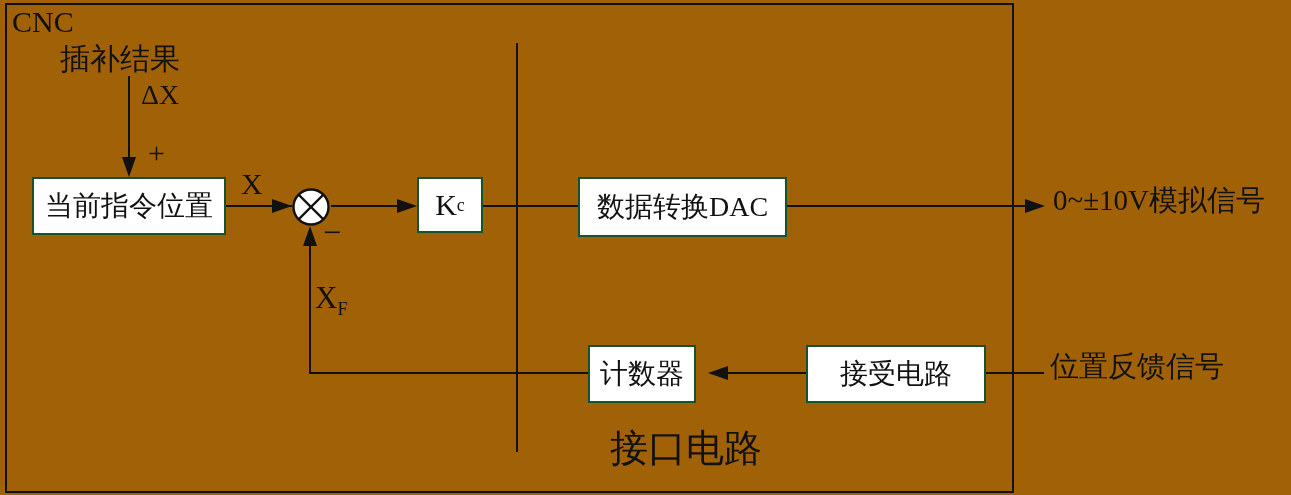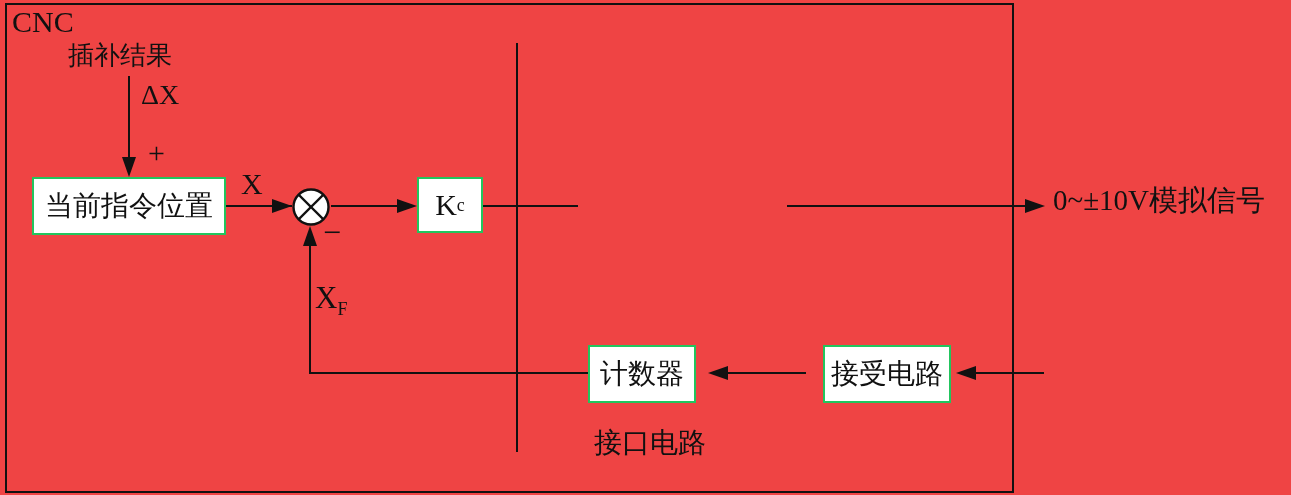--- a/index.html
+++ b/index.html
@@ -3,21 +3,21 @@
 <meta charset="utf-8">
 <style>
   * { margin: 0; padding: 0; box-sizing: border-box; }
   html, body { background: #ffffff; }
   body { font-family: "Liberation Serif", "DejaVu Serif", serif; color: #111; }
 
   .canvas {
     position: relative;
     width: 1291px;
     height: 495px;
-    background: #ef4444;
+    background: #a16207;
     overflow: hidden;
   }
 
   
   .cnc-frame {
     position: absolute;
     left: 5px; top: 3px;
     width: 1009px; height: 490px;
     border: 2px solid #111;
     background: transparent;
@@ -26,21 +26,21 @@
   .txt {
     position: absolute;
     white-space: nowrap;
     font-size: 29px;
     line-height: 1.1;
     color: #111;
   }
 
   .box {
     position: absolute;
-    border: 2px solid #22c55e;
+    border: 2px solid #14532d;
     background: #fff;
     display: flex;
     align-items: center;
     justify-content: center;
     font-size: 28px;
     white-space: nowrap;
     z-index: 3;
   }
 
   .line { position: absolute; background: #111; z-index: 1; }
@@ -58,21 +58,21 @@
 </head>
 <body>
 
 <div class="canvas">
 
   <div class="cnc-frame"></div>
   <div class="txt" style="left:12px; top:5px; font-size:30px;">CNC</div>
 
   <div class="line" style="left:516px; top:43px; width:2px; height:409px;"></div>
 
-  <div class="txt" style="left:68px; top:42px; font-size:26px;">插补结果</div>
+  <div class="txt" style="left:60px; top:42px; font-size:30px;">插补结果</div>
   <div class="line" style="left:128px; top:76px; width:2px; height:84px;"></div>
   <div class="arrow down" style="left:122px; top:157px;"></div>
   <div class="txt" style="left:141px; top:80px; font-size:28px;">ΔX</div>
   <div class="txt" style="left:148px; top:136px; font-size:30px;">+</div>
 
   <div class="box" style="left:32px; top:177px; width:194px; height:58px;">当前指令位置</div>
 
   <div class="line" style="left:226px; top:205px; width:66px; height:2px;"></div>
   <div class="arrow right" style="left:272px; top:199px;"></div>
   <div class="txt" style="left:241px; top:167px; font-size:30px;">X</div>
@@ -87,37 +87,39 @@
   <div class="line" style="left:331px; top:205px; width:68px; height:2px;"></div>
   <div class="arrow right" style="left:397px; top:199px;"></div>
 
   <div class="box" style="left:417px; top:177px; width:66px; height:56px;">
     <span style="font-size:30px;">K</span>
       <sub class="small">c</sub>
   </div>
 
   <div class="line" style="left:483px; top:205px; width:95px; height:2px;"></div>
 
+  <div class="box" style="left:578px; top:177px; width:209px; height:60px;">数据转换DAC</div>
 
   <div class="line" style="left:787px; top:205px; width:240px; height:2px;"></div>
   <div class="arrow right" style="left:1025px; top:199px;"></div>
   <div class="txt" style="left:1053px; top:185px;">0~±10V模拟信号</div>
 
+  <div class="txt" style="left:1050px; top:351px;">位置反馈信号</div>
   <div class="line" style="left:976px; top:372px; width:68px; height:2px;"></div>
   <div class="arrow left" style="left:956px; top:366px;"></div>
 
-  <div class="box" style="left:806px; top:345px; width:128px; height:58px;margin-left:17px;">接受电路</div>
+  <div class="box" style="left:806px; top:345px; width:180px; height:58px;">接受电路</div>
 
   <div class="line" style="left:726px; top:372px; width:80px; height:2px;"></div>
   <div class="arrow left" style="left:708px; top:366px;"></div>
 
   <div class="box" style="left:588px; top:345px; width:108px; height:58px;">计数器</div>
 
   <div class="line" style="left:309px; top:372px; width:279px; height:2px;"></div>
   <div class="line" style="left:309px; top:243px; width:2px; height:131px;"></div>
   <div class="arrow up" style="left:303px; top:226px;"></div>
   <div class="txt" style="left:315px; top:281px;">
     <span style="font-size:31px;">X</span><sub class="small">F</sub>
   </div>
 
-  <div class="txt" style="left:594px; top:428px; font-size:28px;">接口电路</div>
+  <div class="txt" style="left:610px; top:428px; font-size:38px;">接口电路</div>
 
 </div>
 
 </body></html>

